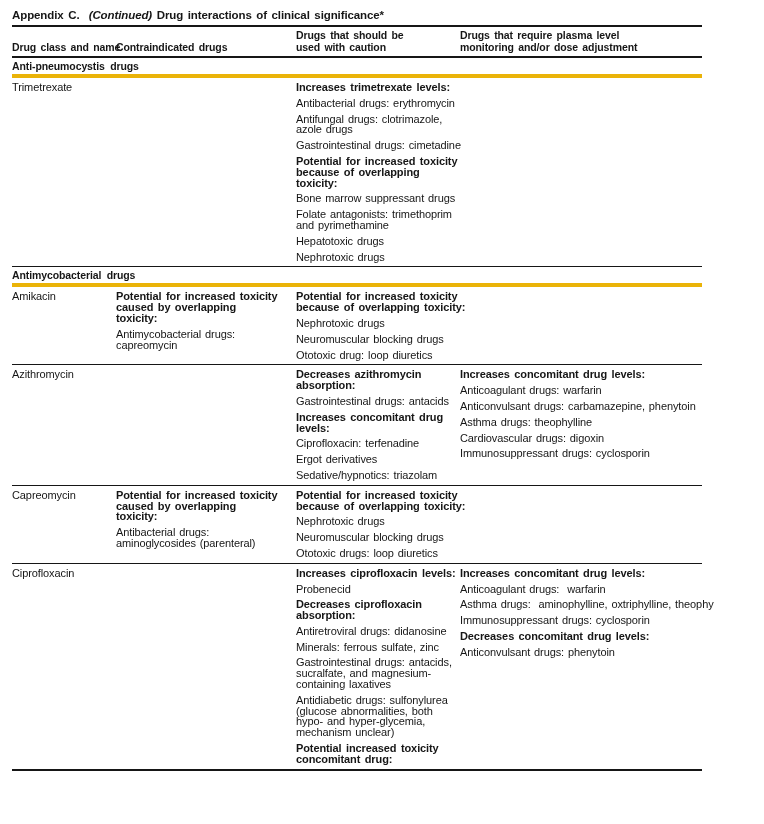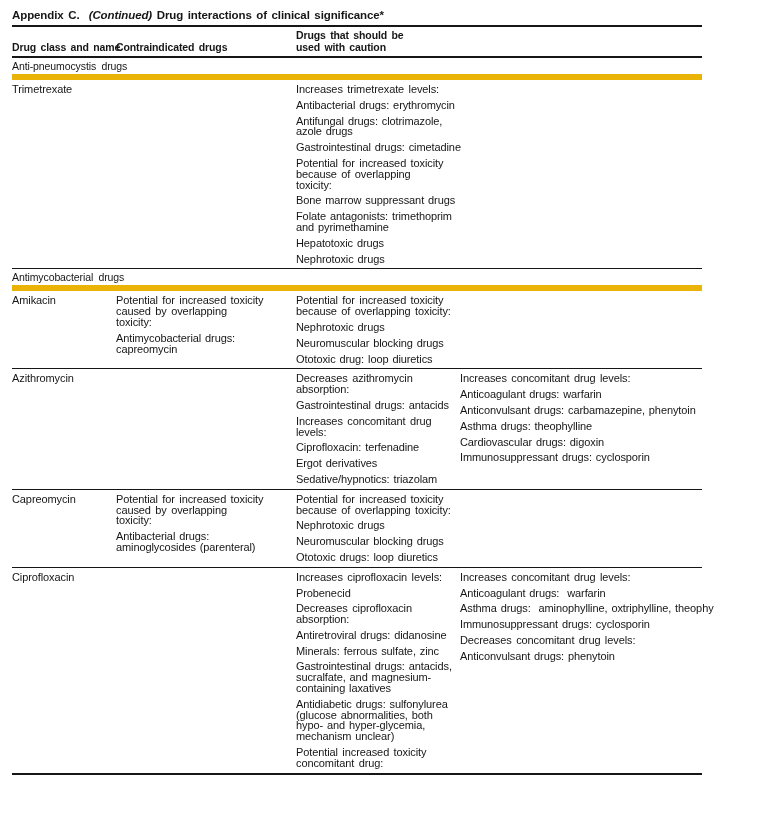--- a/index.html
+++ b/index.html
@@ -34,62 +34,64 @@
     font-weight:bold;
     font-size:10.5px;
     line-height:11.5px;
     letter-spacing:-0.1px;
     word-spacing:1.5px;
   }
   .hdr .c{white-space:pre;}
   .hdr .c2,.hdr .c3,.hdr .c4{text-align:left;}
   
   .section-title{
-    font-weight:normal;
+    font-weight:bold;
     font-size:10.5px;
     line-height:11px;
     padding:3px 0 2px 0;
-    border-bottom:6px solid #eab308;
+    border-bottom:4px solid #eab308;
     letter-spacing:-0.1px;
     word-spacing:2.5px;
   }
   
   .row{
     display:grid;
     grid-template-columns:104px 180px 164px 1fr;
     padding-top:4px;
     border-bottom:1.5px solid #161616;
   }
   .row:last-child{border-bottom-width:2px;}
   .cell{
     padding-right:10px;
     font-size:11px;
     line-height:10.8px;
     letter-spacing:-0.1px;
     word-spacing:1px;
   }
   .para{white-space:pre;margin:0 0 5px 0;}
   .para:last-child{margin-bottom:4px;}
-  .para.b{font-weight:normal;word-spacing:1.5px;}
+  .para.b{font-weight:bold;word-spacing:1.5px;}
   .name-cell{white-space:pre;}
 </style>
 </head>
 <body>
 
 <div class="page">
 
   <div class="title">
     <span>Appendix C.  </span><span class="it">(Continued)</span><span> Drug interactions of clinical significance*</span>
   </div>
 
   <div class="hdr">
     <div class="c c1">Drug class and name</div>
     <div class="c c2">Contraindicated drugs</div>
     <div class="c c3">Drugs that should be
 used with caution</div>
+    <div class="c c4">Drugs that require plasma level
+monitoring and/or dose adjustment</div>
   </div>
 
   <div id="table-body">
       <div class="section-title">Anti-pneumocystis drugs</div>
       <div class="row">
         <div class="cell name-cell">Trimetrexate</div>
         <div class="cell"></div>
         <div class="cell">
           <div class="para b">Increases trimetrexate levels:</div>
           <div class="para">Antibacterial drugs: erythromycin</div>

